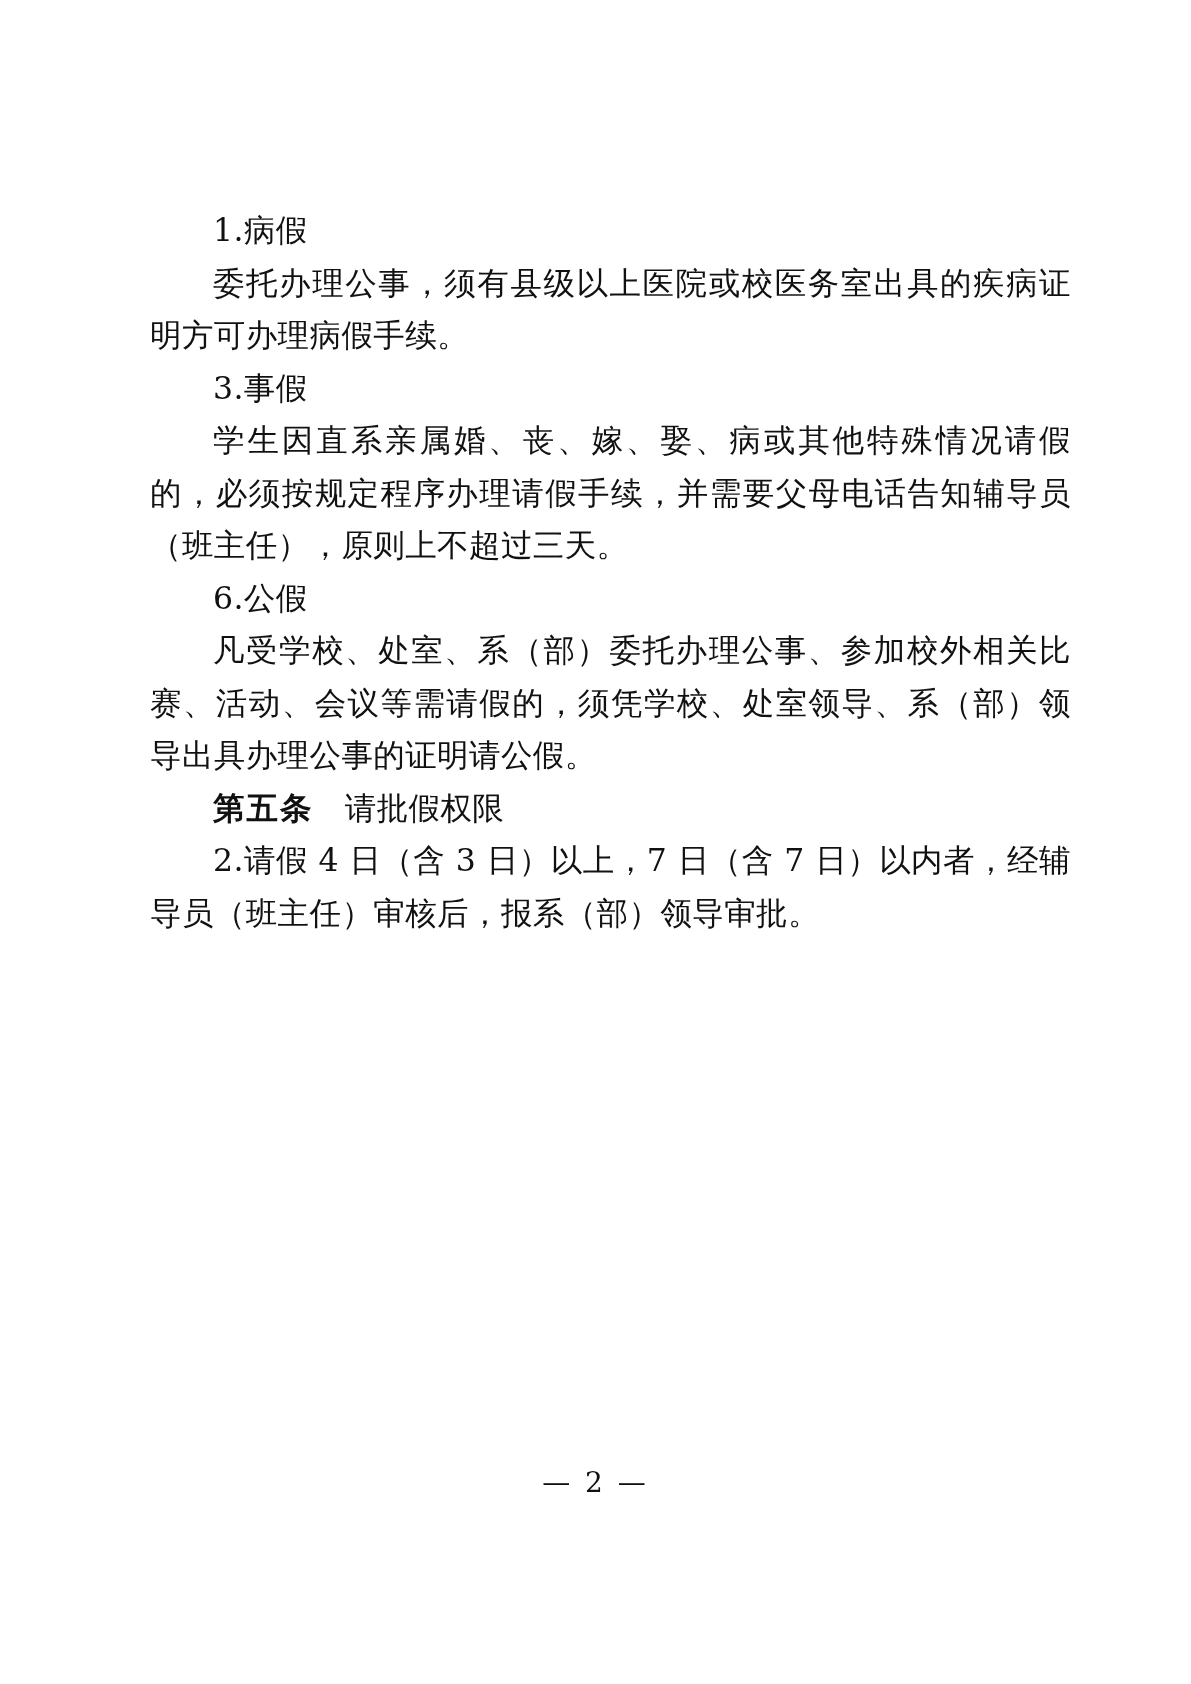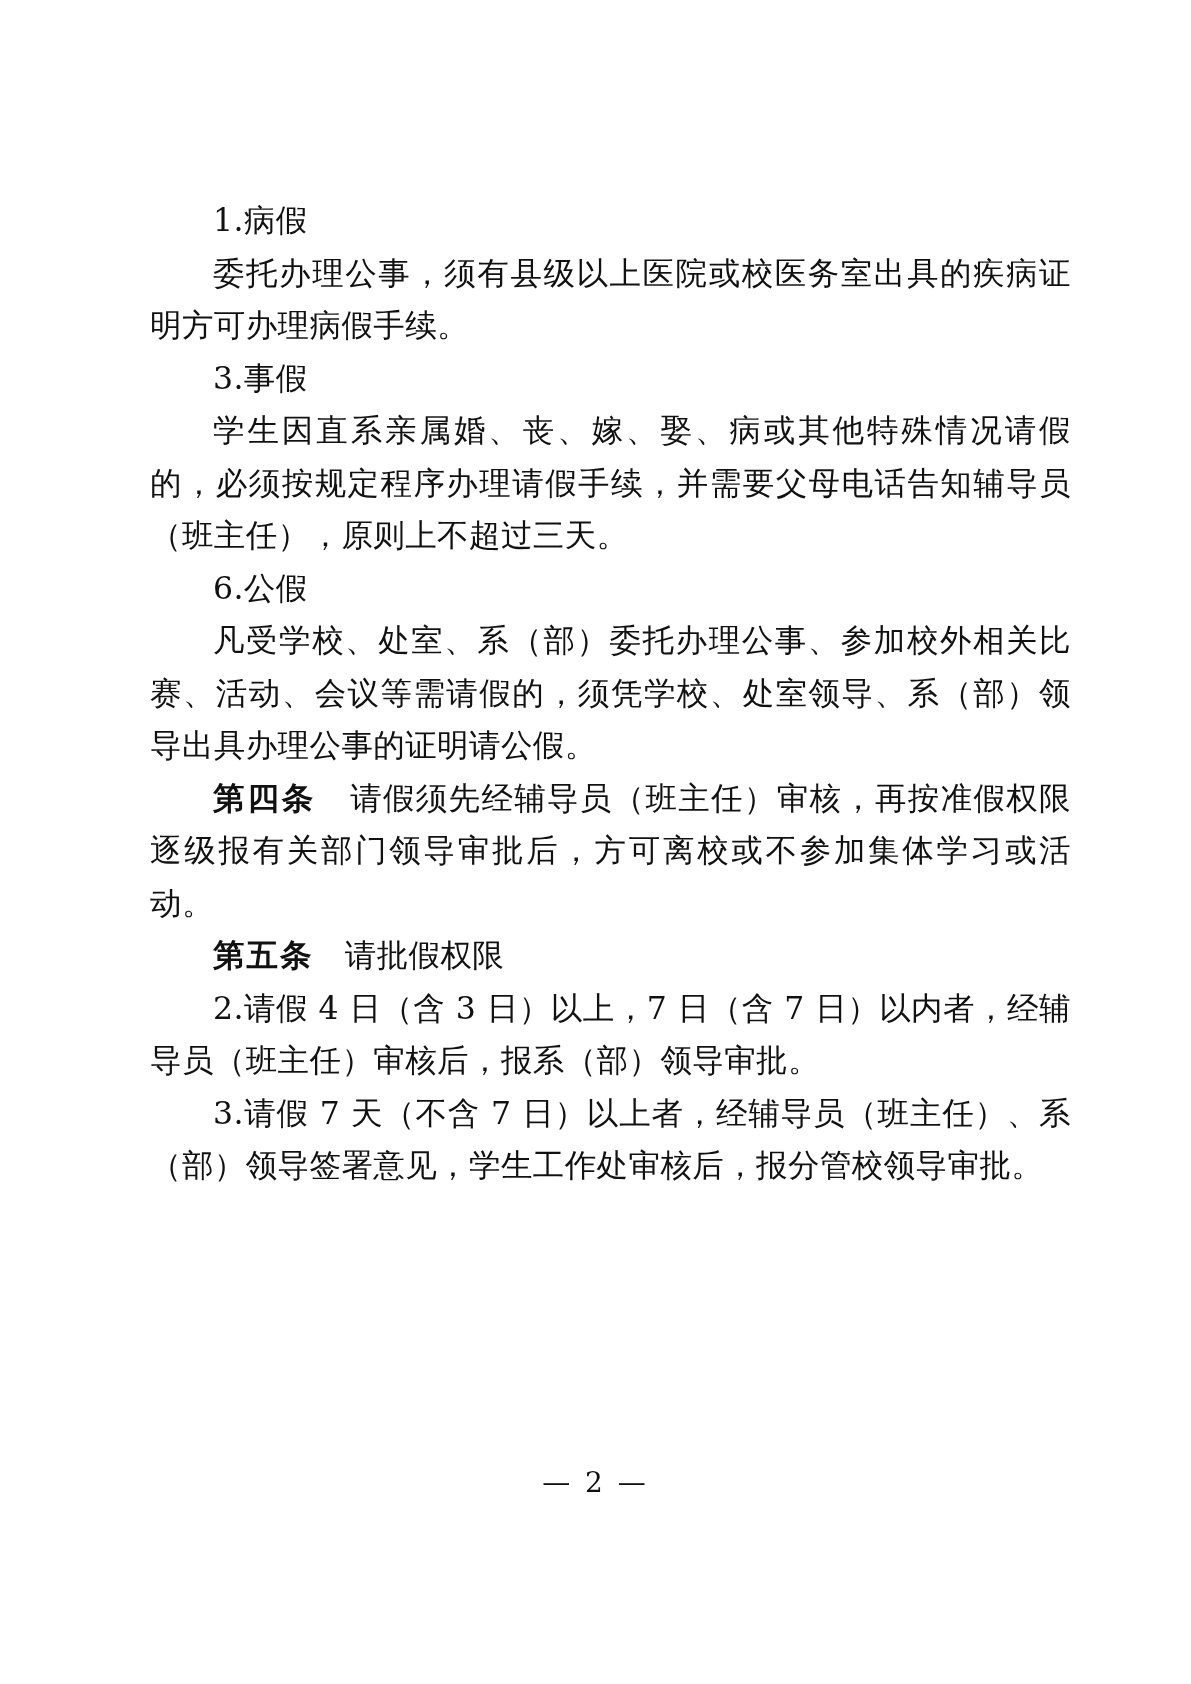--- a/index.html
+++ b/index.html
@@ -11,21 +11,21 @@
     width: 1191px;
     height: 1684px;
     font-family: "DejaVu Serif", "Liberation Serif", serif;
     color: #111111;
     position: relative;
     overflow: hidden;
   }
   .page {
     position: absolute;
     left: 0;
-    top: 4px;
+    top: 14px;
     width: 1191px;
     height: 1492px;
     box-sizing: border-box;
     padding: 190px 120px 0 150px;
   }
   .body-text {
     font-size: 31.5px;
     line-height: 52.5px;
     letter-spacing: 0.4px;
     text-align: justify;
@@ -77,36 +77,30 @@
     </p>
 
     <p class="para">
       <span>6.公假</span>
     </p>
 
     <p class="para">
       <span>凡受学校、处室、系（部）委托办理公事、参加校外相关比赛、活动、会议等需请假的，须凭学校、处室领导、系（部）领导出具办理公事的证明请公假。</span>
     </p>
 
-    <p class="para">
-      <span class="strong-label">第四条</span>&nbsp;&nbsp;&nbsp;<span>请假须先经辅导员（班主任）审核，再按准假权限逐级报有关部门领导审批后，方可离校或不参加集体学习或活动。</span>
-    </p>
 
     <p class="para">
       <span class="strong-label">第五条</span>&nbsp;&nbsp;&nbsp;<span>请批假权限</span>
     </p>
 
 
     <p class="para">
       <span>2.请假 4 日（含 3 日）以上，7 日（含 7 日）以内者，经辅导员（班主任）审核后，报系（部）领导审批。</span>
     </p>
 
-    <p class="para">
-      <span>3.请假 7 天（不含 7 日）以上者，经辅导员（班主任）、系（部）领导签署意见，学生工作处审核后，报分管校领导审批。</span>
-    </p>
 
 
   </div>
 </div>
 
 <div class="footer">
   <span class="pagenum-inner">— 2 —</span>
 </div>
 
 </body></html>

